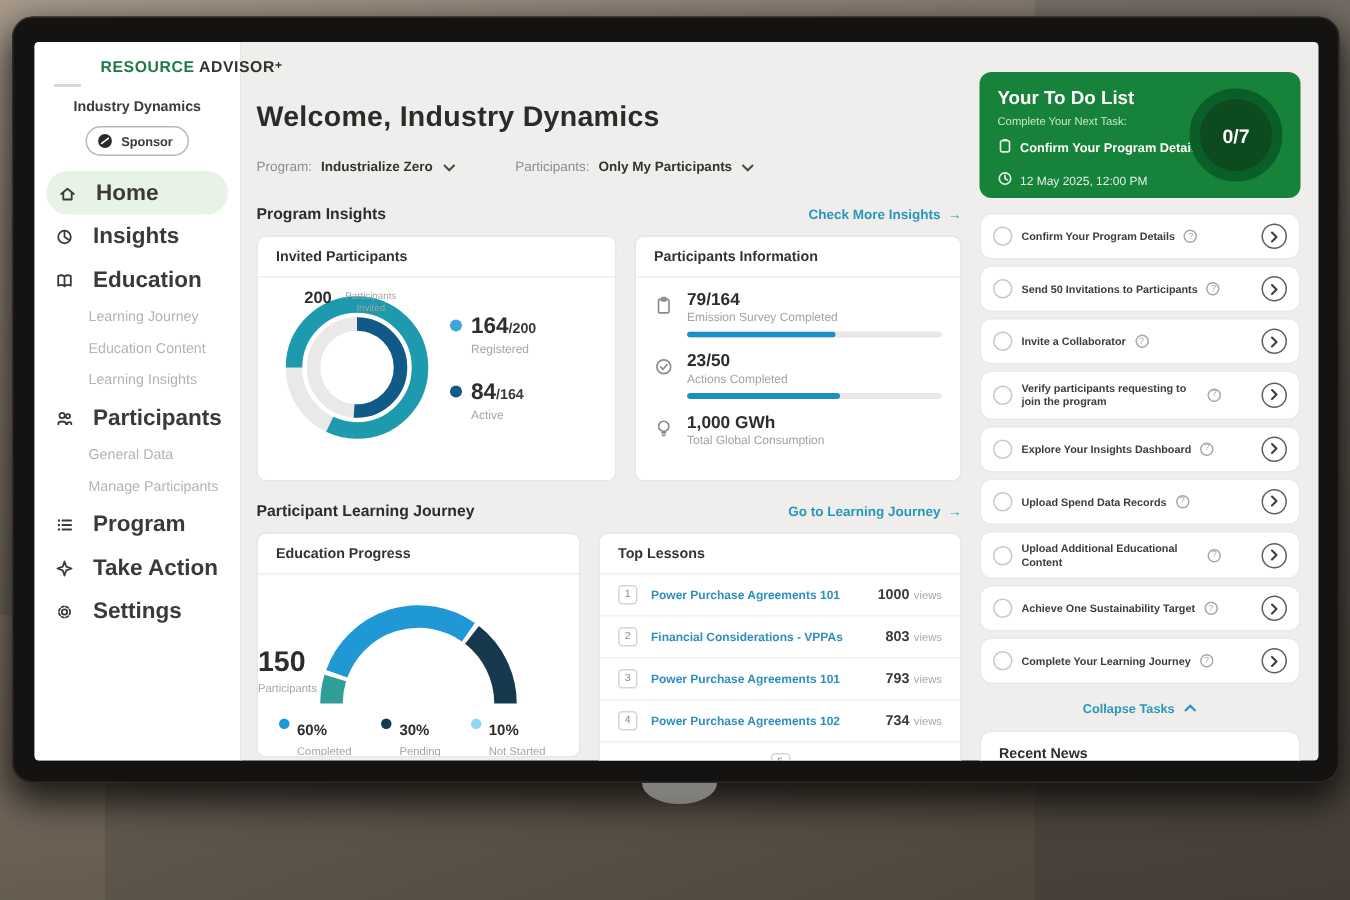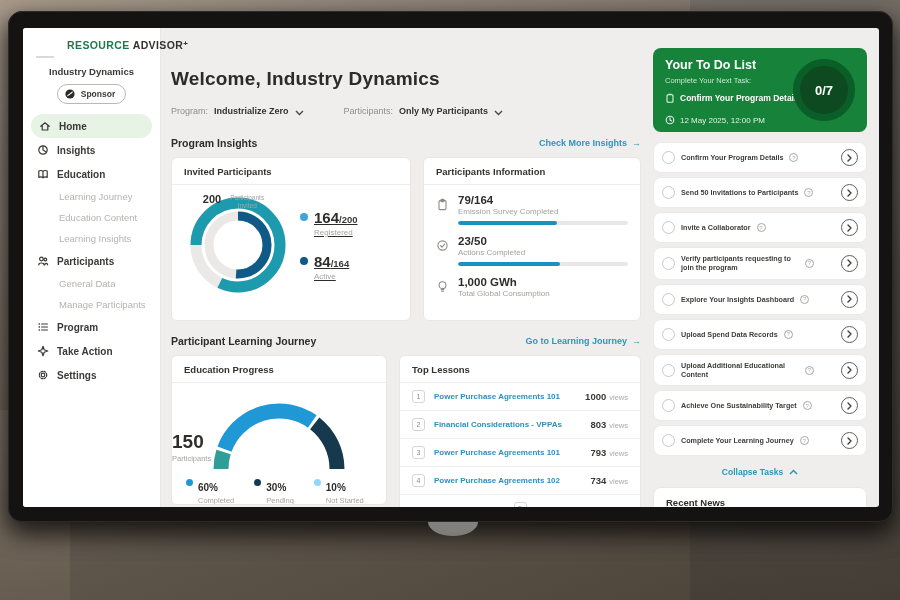--- a/index.html
+++ b/index.html
@@ -26,22 +26,22 @@
   .logo { padding:11px 0 0 12px; font-size:10.5px; font-weight:bold; letter-spacing:.4px; white-space:nowrap; }
   .logo .lg1 { color:#1d7a48;padding-left:32px; }
   .logo .lg2 { color:#33322f; }
   .logo .lgp { color:#33322f; font-size:8px; vertical-align:top; }
   .logo-rule { width:18px; height:2px; background:#dad9d7; margin:5px 0 0 13px; }
   .org { text-align:center; font-size:9.5px; font-weight:bold; color:#3b3a38; margin-top:8px; }
   .sponsor { display:flex; width:fit-content; margin:7px auto 0; align-items:center; gap:5px;
              border:1px solid #b9b8b6; border-radius:11px; padding:3px 10px 3px 6px; background:#fff;
              font-size:8.5px; font-weight:bold; color:#3b3a38; }
   .menu { margin-top:10px; }
-  .m-item { display:flex; align-items:center; gap:8px; padding:6px 8px 6px 14px;
-            font-size:10px; font-weight:bold; color:#3b3a38; cursor:default; }
+  .m-item { display:flex; align-items:center; gap:13px; padding:6px 8px 6px 14px;
+            font-size:15px; font-weight:bold; color:#3b3a38; cursor:default; }
   .m-item.active { background:#e6f3e5; border-radius:14px; margin:0 8px; padding-left:8px; }
   .m-sub { padding:5px 8px 5px 36px; font-size:9.5px; color:#b5b3b1; }
   .mi { width:12px; height:12px; display:inline-flex; flex:0 0 12px; }
   .mi svg { width:12px; height:12px; stroke:#3b3a38; fill:none; stroke-width:1.2; stroke-linecap:round; stroke-linejoin:round; }
 
   
   .main { position:absolute; left:148px; top:0; width:470px;margin-top:24px; }
   h1 { margin-top:16px; font-size:19px; font-weight:bold; color:#2c2b29; letter-spacing:.2px; }
   .filters { display:flex; gap:40px; margin-top:12px; align-items:center; }
   .filter { display:flex; align-items:center; gap:6px; cursor:pointer; }
@@ -60,21 +60,21 @@
                 border-bottom:1px solid #efeeec; }
 
   
   .card-invited { width:240px; height:164px; }
   .donut-wrap { display:flex; align-items:center; gap:10px; padding:8px 8px 8px 14px; }
   .donut-box { position:relative; width:104px; height:104px; }
   .donut-center { position:absolute; inset:0; display:flex; flex-direction:row;
                   align-items:flex-start; justify-content:center; text-align:center; }
   .dc-val { font-size:11px; font-weight:bold; color:#2e2d2b; }
   .dc-lab { font-size:6.5px; color:#a5a4a2; width:52px; line-height:1.3; margin-top:1px; }
-  .legend-col { display:flex; flex-direction:column; gap:16px;text-decoration:underline; }
+  .legend-col { display:flex; flex-direction:column; gap:16px; }
   .leg-item { display:flex; gap:6px; }
   .dot { width:8px; height:8px; border-radius:50%; margin-top:4px; flex:0 0 8px; }
   .leg-val { font-size:15px; font-weight:bold; color:#2e2d2b; }
   .leg-total { font-size:9.5px; font-weight:bold; color:#3a3938; }
   .leg-lab { font-size:8px; color:#a5a4a2; margin-top:1px; }
 
   
   .card-pinfo { flex:1; height:164px; }
   .pi-body { padding:9px 12px 0; }
   .pi-row { display:flex; gap:9px; margin-bottom:10px; }

